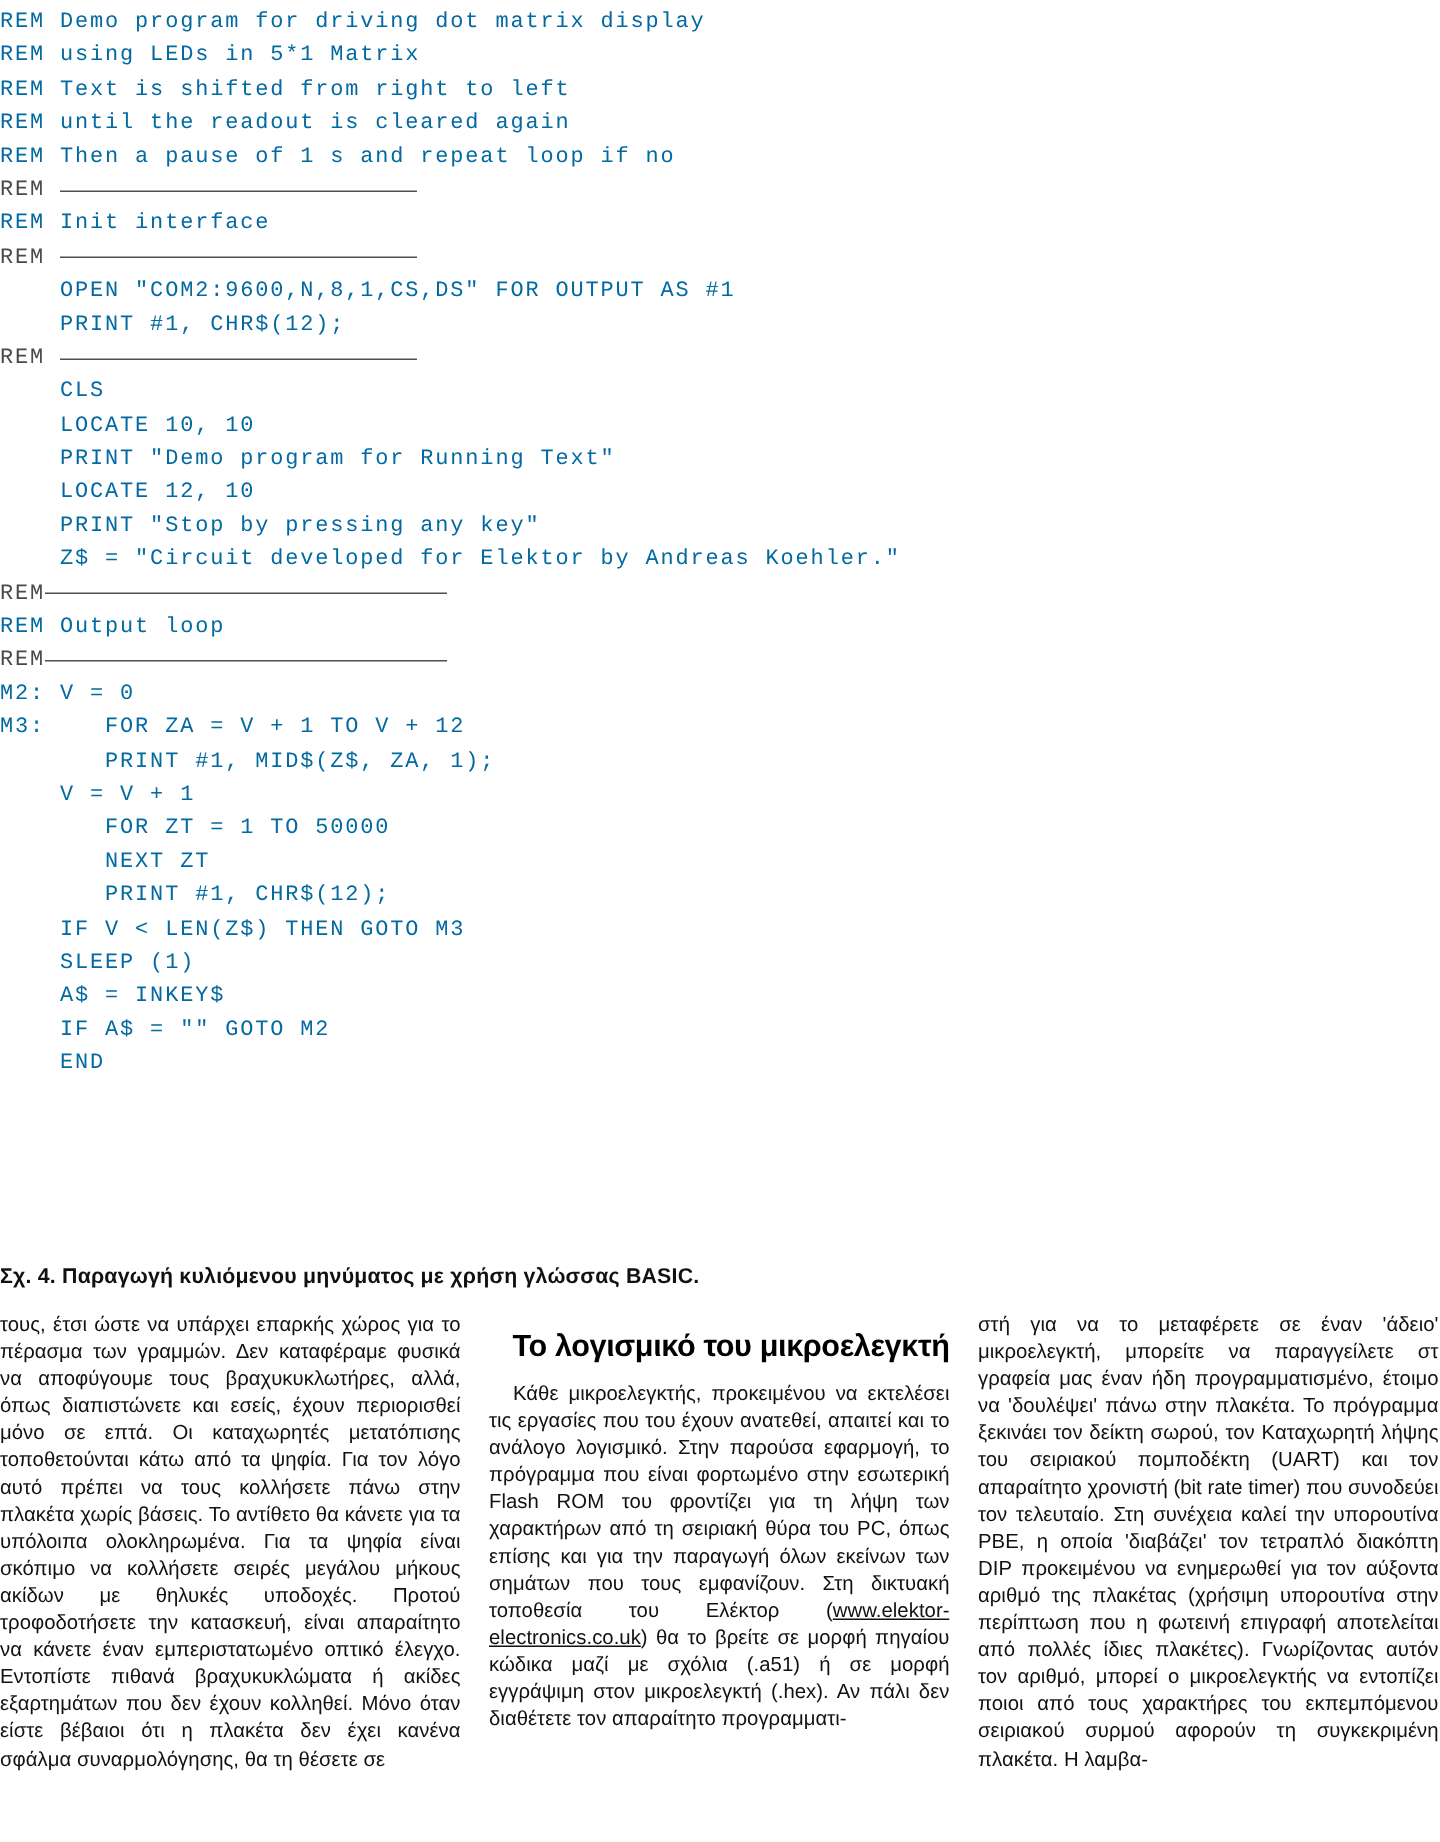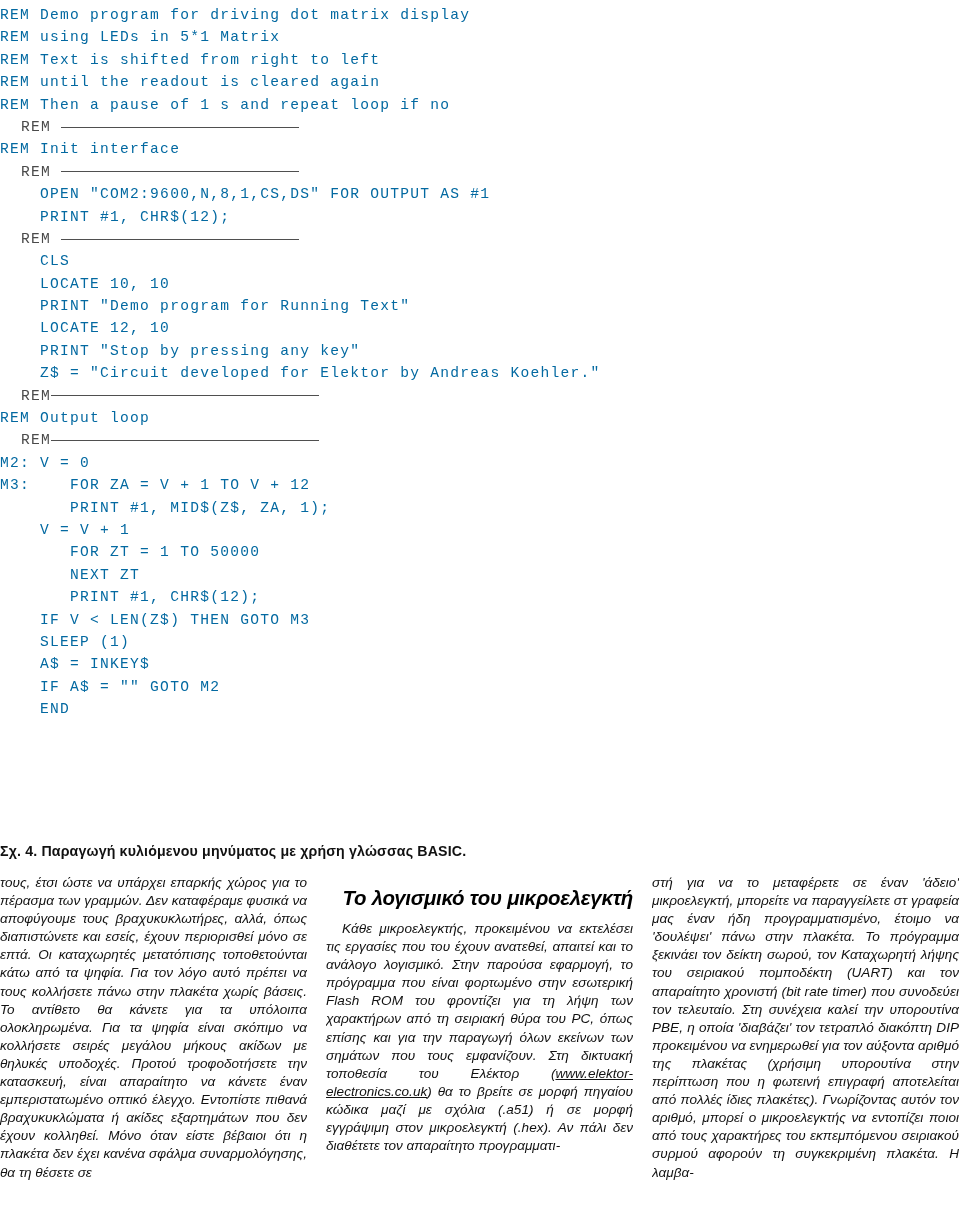--- a/index.html
+++ b/index.html
@@ -34,21 +34,20 @@
     color: #0369a1;
     white-space: pre;
     height: 22.4px;
   }
   
   .code-rule-row {
     display: flex;
     align-items: center;
     height: 22.4px;
     line-height: 22.4px;
-    padding-left: 21px;
   }
   .code-rule-row .rem-word {
     font-family: "Liberation Mono", "DejaVu Sans Mono", monospace;
     font-size: 14.6px;
     letter-spacing: 1.25px;
     color: #4a4a4a;
     white-space: pre;
     flex: 0 0 auto;
   }
   .code-rule-row .rule {
@@ -75,21 +74,20 @@
 
   
   #article {
     position: absolute;
     left: 0;
     top: 874px;
     width: 960px;
     height: 354px;
     display: flex;
     gap: 19px;
-    font-style: italic;
   }
   .col {
     width: 307px;
     flex: 0 0 307px;
     overflow: hidden;
   }
   .col p {
     margin: 0;
     font-family: "Liberation Sans", sans-serif;
     font-size: 13.55px;

